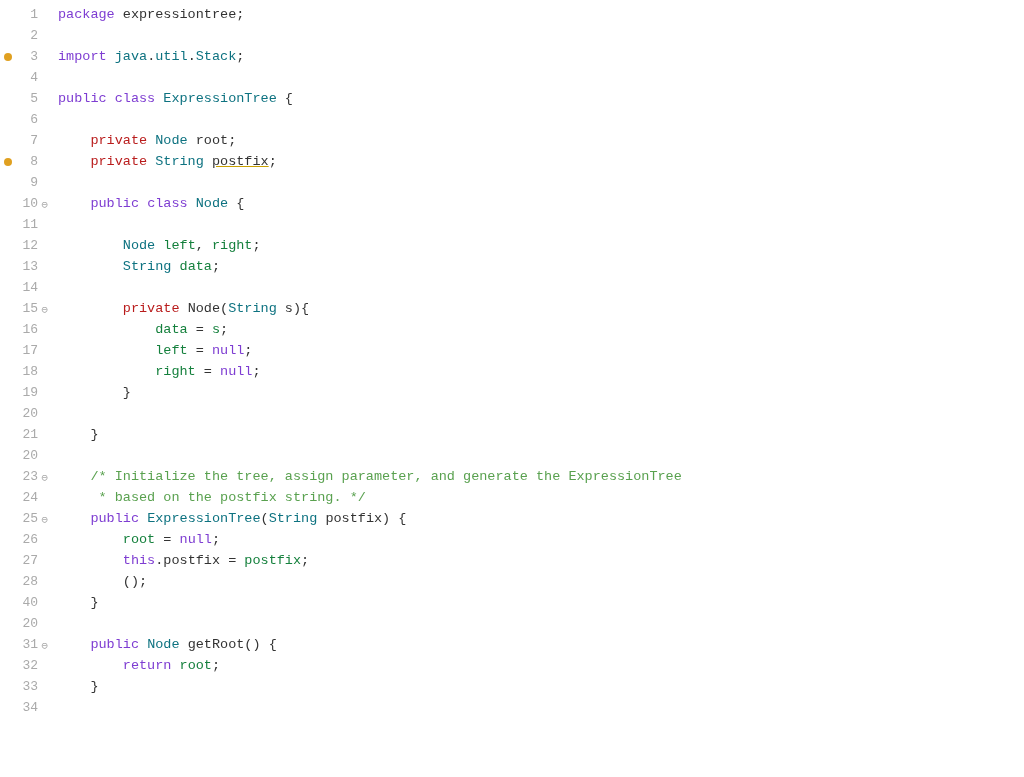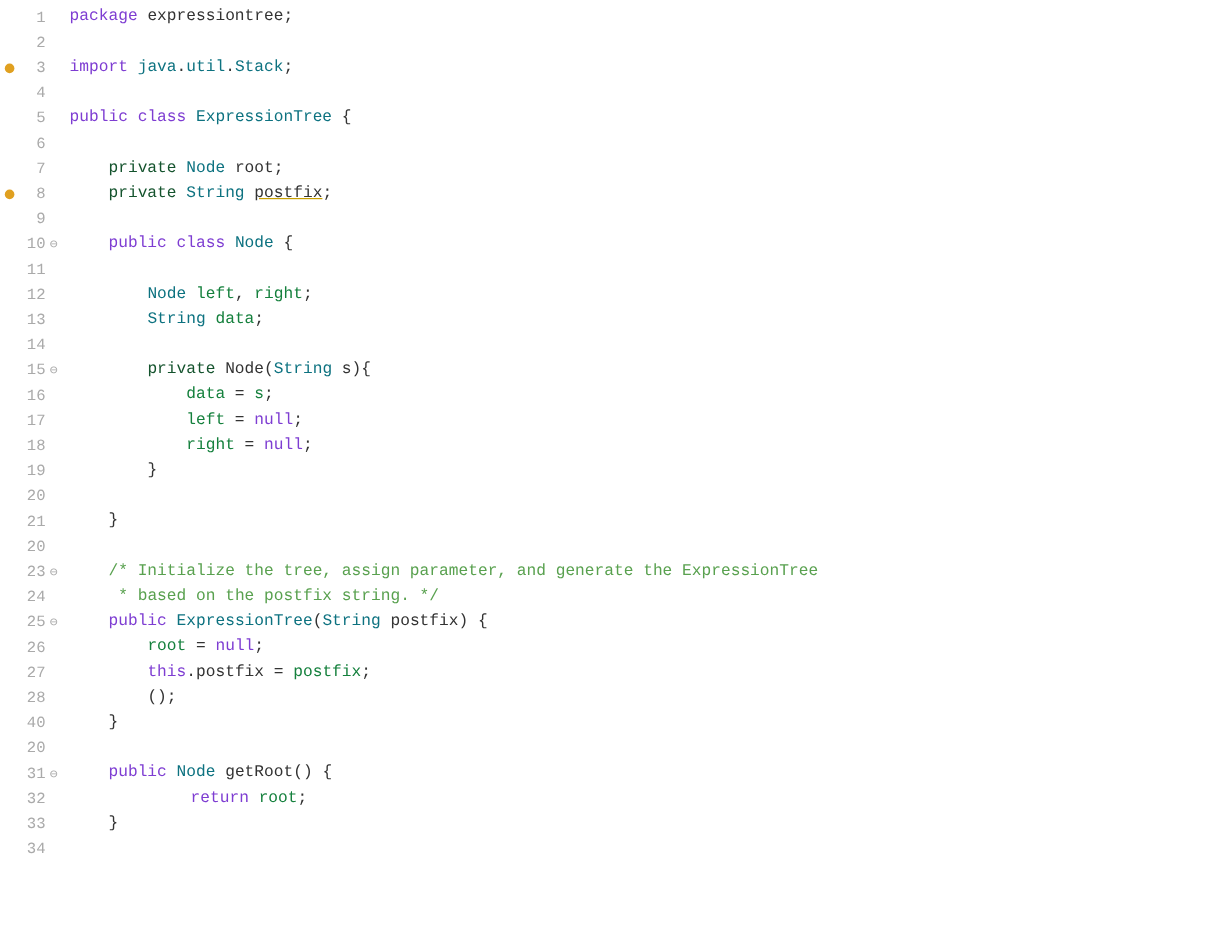--- a/index.html
+++ b/index.html
@@ -30,23 +30,23 @@
       display: flex;
       height: 21px;
       align-items: center;
       white-space: pre;
     }
 
     
     .kw-package { color: #7e3dd2; font-weight: normal; }
     .kw-import  { color: #7e3dd2; }
     .kw-public  { color: #7e3dd2; }
-    .kw-private { color: #14532d; }
+    .kw-private { color: #b91c1c; }
     .kw-class   { color: #7e3dd2; }
-    .kw-return  { color: #7e3dd2; margin-left: 36px; }
+    .kw-return  { color: #7e3dd2; }
     .kw-this    { color: #7e3dd2; }
     .kw-null    { color: #7e3dd2; }
     .type-name  { color: #0d7280; }
     .class-name { color: #0d7280; }
     .pkg-name   { color: #333; }
     .method-name { color: #333; }
     .field-name { color: #333; }
     .var-name   { color: #15803d; font-family: Liberation Mono, monospace; }
     .comment    { color: #59a14f; }
     .underline  { text-decoration: underline; text-decoration-color: #c8a000; }

